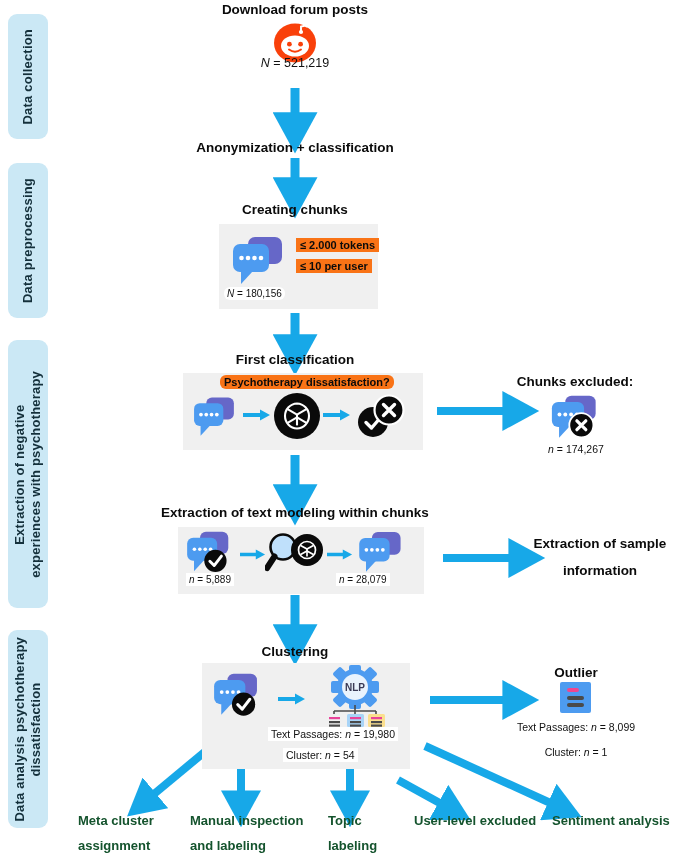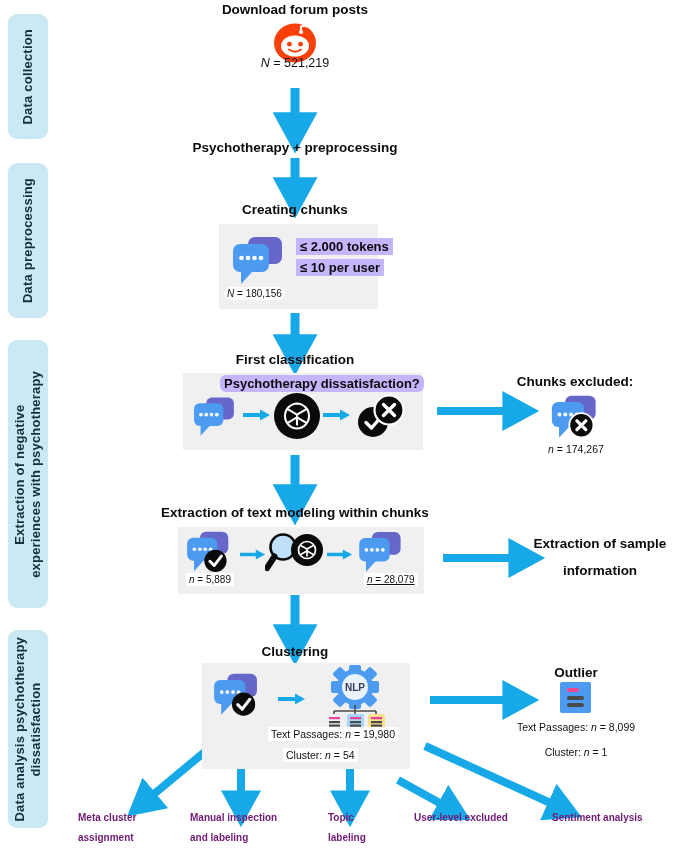--- a/index.html
+++ b/index.html
@@ -68,32 +68,32 @@
     position: absolute;
     font-size: 10px;
     color: #111;
     background: #ffffff;
     padding: 1px 3px;
     white-space: nowrap;
   }
   .boxnum i { font-style: italic; }
   .pill {
     position: absolute;
+    font-size: 11px;
+    font-weight: 700;
+    color: #0b0b0b;
+    background: #f97316;
+    padding: 1px 4px;
+    white-space: nowrap;
+  }
+  .leaf {
+    position: absolute;
     font-size: 13px;
     font-weight: 700;
-    color: #0b0b0b;
-    background: #c4b5fd;
-    padding: 1px 4px;
-    white-space: nowrap;
-  }
-  .leaf {
-    position: absolute;
-    font-size: 10px;
-    font-weight: 700;
-    color: #701a75;
+    color: #14532d;
     line-height: 1.95;
     white-space: pre-line;
   }
 
   
   .panel {
     position: absolute;
     background: #f0f0f0;
   }
 
@@ -162,21 +162,21 @@
     <circle cx="35.4" cy="6" r="2.6" fill="#ffffff"></circle>
     <circle cx="29" cy="13" r="2.1" fill="#ffffff"></circle>
     <ellipse cx="23" cy="27" rx="14" ry="10.5" fill="#ffffff"></ellipse>
     <circle cx="17.4" cy="25.2" r="2.4" fill="#f9400a"></circle>
     <circle cx="28.6" cy="25.2" r="2.4" fill="#f9400a"></circle>
     <path d="M17 30.5 Q23 35 29 30.5" stroke="#f9400a" stroke-width="1.9" fill="none" stroke-linecap="round"></path>
   </svg>
 </div>
 <div class="num" style="left:215px; top:56px; width:160px;"><i>N</i> = 521,219</div>
 
-<div class="hdr" style="left:155px; top:138px; width:280px;">Psychotherapy + preprocessing</div>
+<div class="hdr" style="left:155px; top:138px; width:280px;">Anonymization + classification</div>
 
 <div class="hdr" style="left:195px; top:200px; width:200px;">Creating chunks</div>
 <div class="panel" style="left:219px; top:224px; width:159px; height:85px;"></div>
 <div class="icon" style="left:228px; top:233px; width:64px; height:56px;">
   <svg width="64" height="56" viewBox="0 0 64 56">
     <rect x="20" y="4" width="34" height="27" rx="7" fill="#6667c8"></rect>
     <rect x="5" y="11" width="36" height="28" rx="7" fill="#4d9bf0"></rect>
     <path d="M13 37 L13 51 L25 38 z" fill="#4d9bf0"></path>
     <circle cx="13.5" cy="25" r="2.3" fill="#ffffff"></circle>
     <circle cx="20.0" cy="25" r="2.3" fill="#ffffff"></circle>
@@ -291,21 +291,21 @@
     <rect x="20" y="2" width="34" height="27" rx="7" fill="#6667c8"></rect>
     <rect x="5" y="9" width="36" height="28" rx="7" fill="#4d9bf0"></rect>
     <path d="M13 35 L13 49 L25 36 z" fill="#4d9bf0"></path>
     <circle cx="13.5" cy="23" r="2.2" fill="#ffffff"></circle>
     <circle cx="20.0" cy="23" r="2.2" fill="#ffffff"></circle>
     <circle cx="26.5" cy="23" r="2.2" fill="#ffffff"></circle>
     <circle cx="33.0" cy="23" r="2.2" fill="#ffffff"></circle>
   </svg>
 </div>
 <div class="boxnum" style="left:186px; top:573px;"><i>n</i> = 5,889</div>
-<div class="boxnum" style="left:364px; top:573px;text-decoration:underline;"><i>n</i> = 28,079</div>
+<div class="boxnum" style="left:336px; top:573px;"><i>n</i> = 28,079</div>
 
 <div class="hdr" style="left:520px; top:530px; width:160px; line-height:2.0;">Extraction of sample
 information</div>
 
 <div class="hdr" style="left:225px; top:642px; width:140px;">Clustering</div>
 <div class="panel" style="left:202px; top:663px; width:208px; height:106px;"></div>
 <div class="icon" style="left:210px; top:672px; width:60px; height:50px;">
   <svg width="60" height="50" viewBox="0 0 64 56">
     <rect x="18" y="2" width="33" height="26" rx="7" fill="#6667c8"></rect>
     <rect x="3" y="9" width="35" height="27" rx="7" fill="#4d9bf0"></rect>

